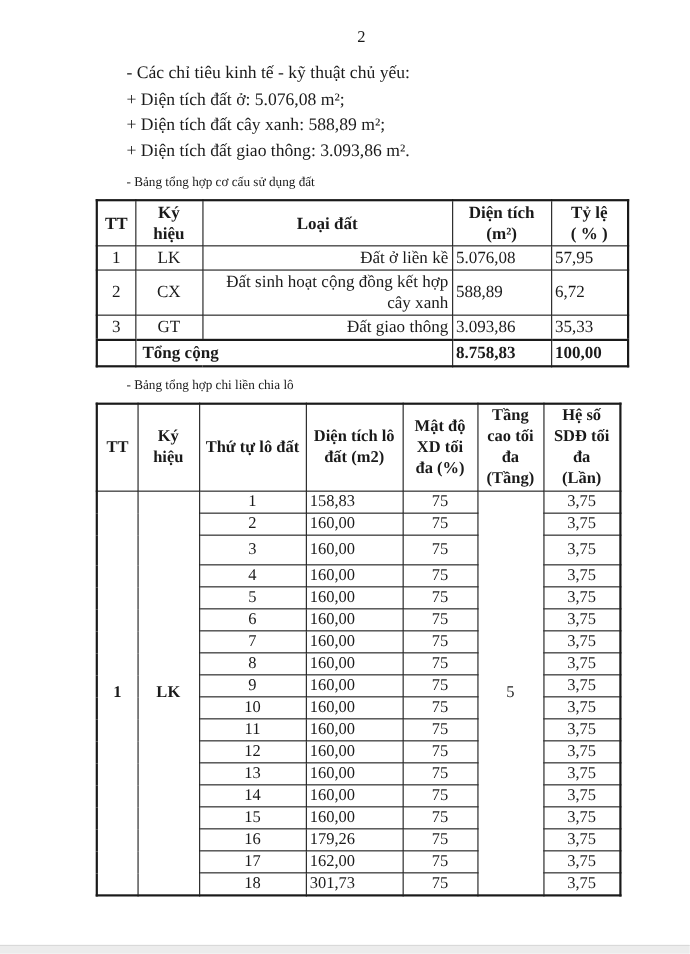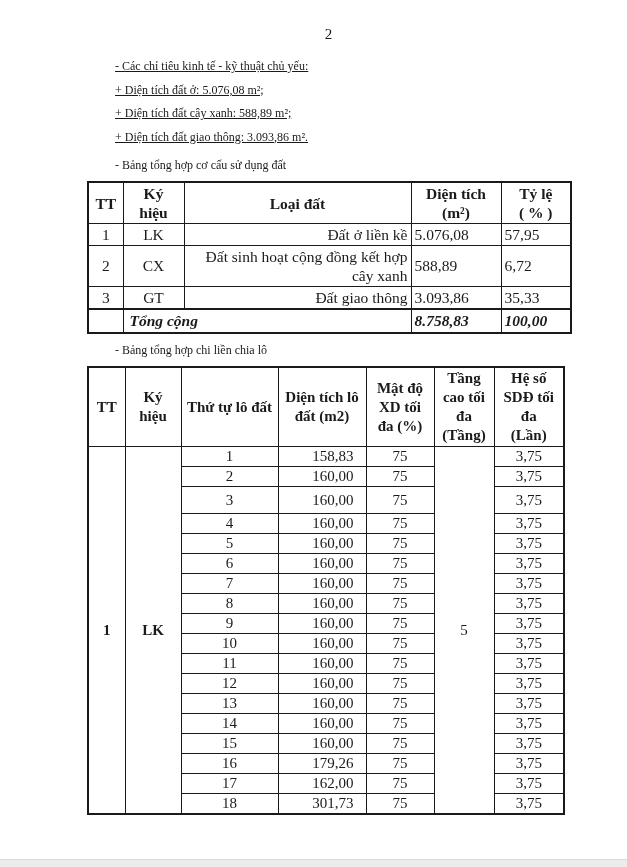--- a/index.html
+++ b/index.html
@@ -8,49 +8,49 @@
     background: #ffffff;
     font-family: "Liberation Serif", "DejaVu Serif", serif;
     color: #1a1a1a;
     overflow: hidden;
   }
   .page { position: relative; width: 627px; height: 867px; background: #fff; }
   .content { position: absolute; left: 87px; top: 26px; width: 483px; }
 
   .page-number { text-align: center; font-size: 15px; margin-bottom: 12px; }
 
-  .intro { margin-left: 28px; font-size: 12px; line-height: 23.5px; text-decoration: underline; }
+  .intro { margin-left: 28px; font-size: 16px; line-height: 23.5px; }
   .intro div { white-space: nowrap; }
 
   .caption { margin: 5px 0 5px 28px; font-size: 12px; line-height: 22px; }
 
   table { border-collapse: collapse; table-layout: fixed; }
   table.t1 { width: 483px; font-size: 15.5px; border: 2px solid #1a1a1a; }
   table.t2 { width: 476px; font-size: 15px;  border: 2px solid #1a1a1a; }
   th, td { border: 1px solid #1a1a1a; padding: 1px 3px; }
   th { font-weight: bold; text-align: center; vertical-align: middle; white-space: pre-line; line-height: 19px; }
 
   
   .t1 tr.hdr   { height: 37px; }
   .t1 tr.r1    { height: 21px; }
   .t1 tr.r2    { height: 35px; }
   .t1 tr.r3    { height: 22px; }
-  .t1 tr.total { height: 24px; font-style: italic; }
+  .t1 tr.total { height: 24px; }
   .t1 tr.total td { border-top: 2px solid #1a1a1a; font-weight: bold; }
   .t1 .c-center { text-align: center; }
   .t1 .c-left   { text-align: right; padding-left: 6px; white-space: pre-line; line-height: 19px; }
   .t1 .c-num    { text-align: left; padding-right: 12px; }
   .t1 .total-label { text-align: left; padding-left: 6px; }
 
   
   .t2 thead tr { height: 78px; }
   .t2 tbody tr { height: 20px; }
   .t2 tbody tr:nth-child(3) { height: 27px; }
   .t2 td { text-align: center; vertical-align: middle; }
-  .t2 td.c-area { text-align: right; padding-right: 12px; }
+  .t2 td.c-area { text-align: left; padding-right: 12px; }
   .t2 td.b { font-weight: bold; }
 
   .bottom-bar {
     position: absolute; left: 0; bottom: 0;
     width: 627px; height: 7px;
     background: #ececec; border-top: 1px solid #d9d9d9;
   }
 </style>
 </head>
 <body>

